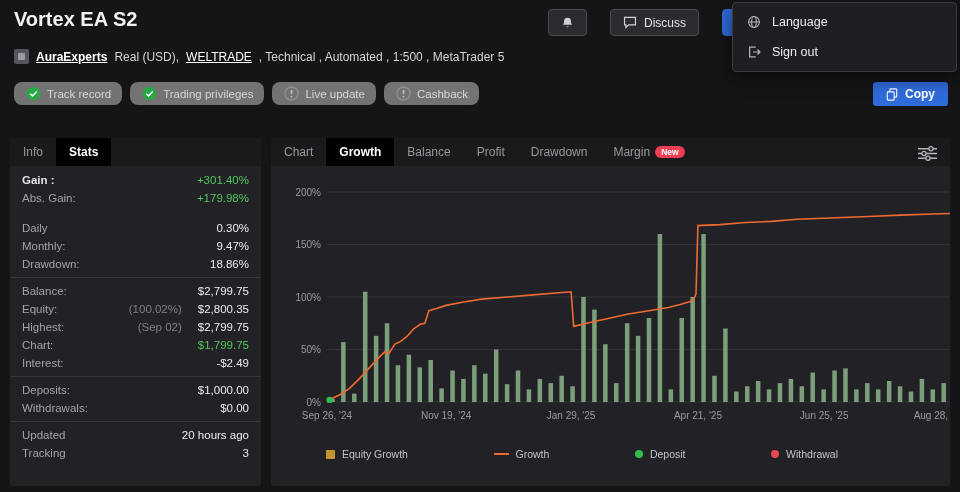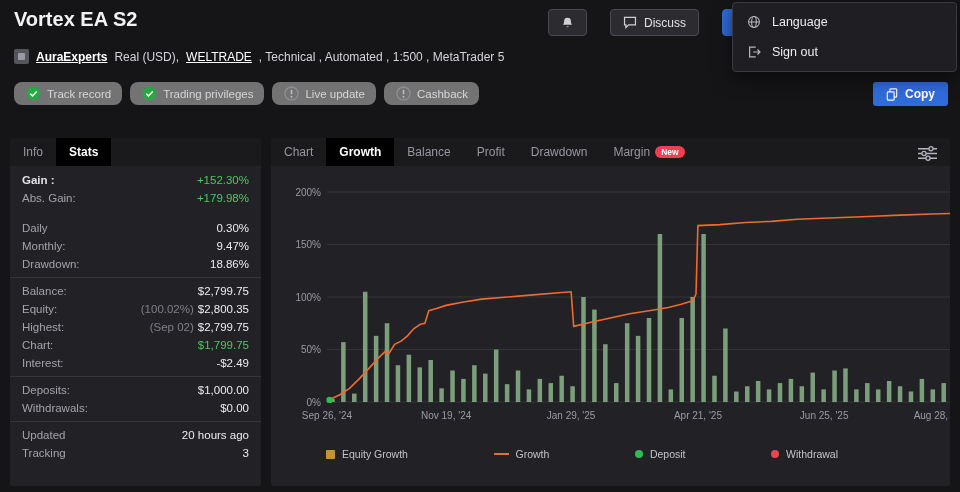--- a/index.html
+++ b/index.html
@@ -48,21 +48,21 @@
   .tab.active { background:#000000; color:#ffffff; font-weight:bold; }
   .new-badge { background:#f03e52; color:#fff; font-size:8.5px; font-weight:bold; border-radius:8px; padding:2px 6px; line-height:1; }
   .settings-btn { position:absolute; right:11px; top:6px; background:none; border:none; cursor:pointer; padding:2px; }
   
   .stats { padding-top:5px; font-size:11.5px; }
   .srow { display:flex; justify-content:space-between; align-items:baseline; padding:1.5px 12px; line-height:15px; }
   .srow .lbl { color:#a2a2aa; }
   .srow .lbl.strong { color:#e2e2e7; font-weight:bold; }
   .srow .val { color:#ececf0; }
   .srow .val.green { color:#4ec75d; }
-  .muted { color:#7f7f88; margin-right:4px; }
+  .muted { color:#7f7f88; margin-right:16px; }
   .sdivider { border-top:1px solid #35353b; margin:4px 0; }
   .sspacer { height:12px; }
   
   #growth-chart { position:absolute; left:0; top:36px; }
   .legend { position:absolute; left:55px; width:512px; bottom:26px; display:flex; justify-content:space-between; }
   .legend-item { display:flex; align-items:center; gap:7px; font-size:10.5px; color:#c2c2c8; cursor:pointer; }
   .lg-square { width:9px; height:9px; border-radius:1px; }
   .lg-line { width:15px; height:2px; }
   .lg-dot { width:8px; height:8px; border-radius:50%; }
 </style>
@@ -181,21 +181,21 @@
         <div class="tab">
           <span>Info</span>
         </div>
         <div class="tab active">
           <span>Stats</span>
         </div>
       </div>
     <div class="stats" id="stats-list">
         <div class="srow">
           <span class="lbl strong">Gain :</span>
-          <span class="val green">+152.30%</span>
+          <span class="val green">+301.40%</span>
         </div>
         <div class="srow">
           <span class="lbl">Abs. Gain:</span>
           <span class="val green">+179.98%</span>
         </div>
         <div class="sspacer"></div>
         <div class="srow">
           <span class="lbl">Daily</span>
           <span class="val">0.30%</span>
         </div>

